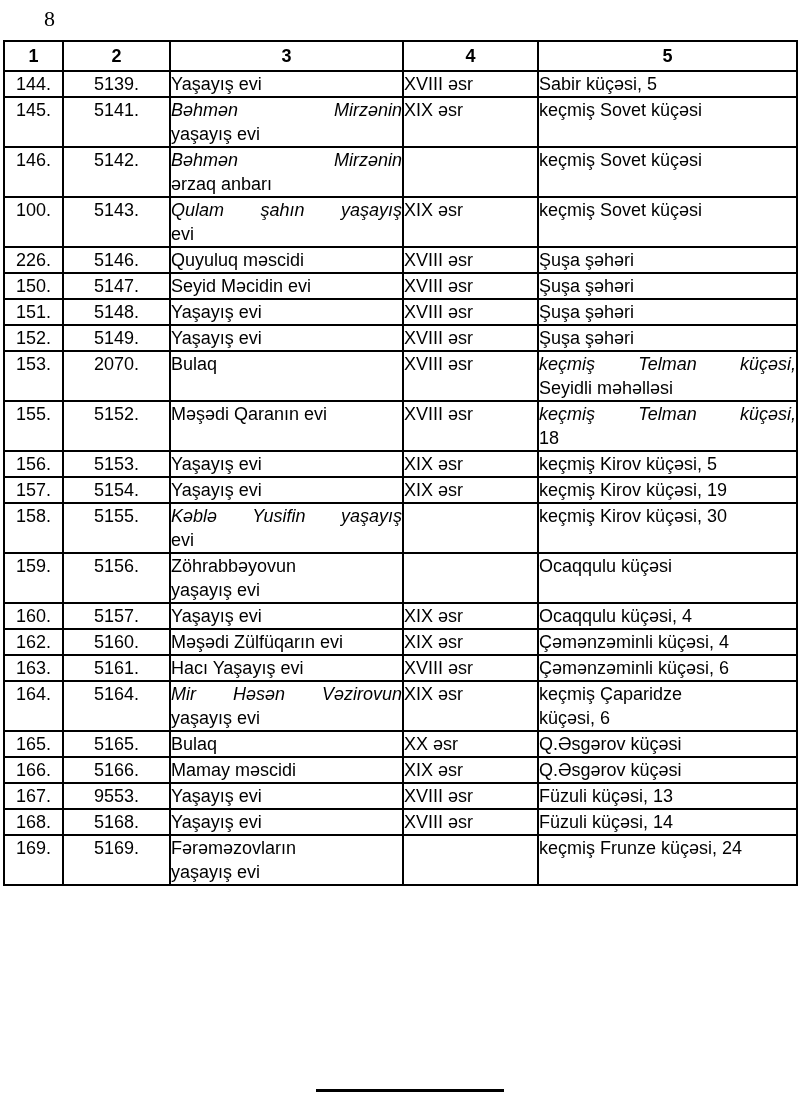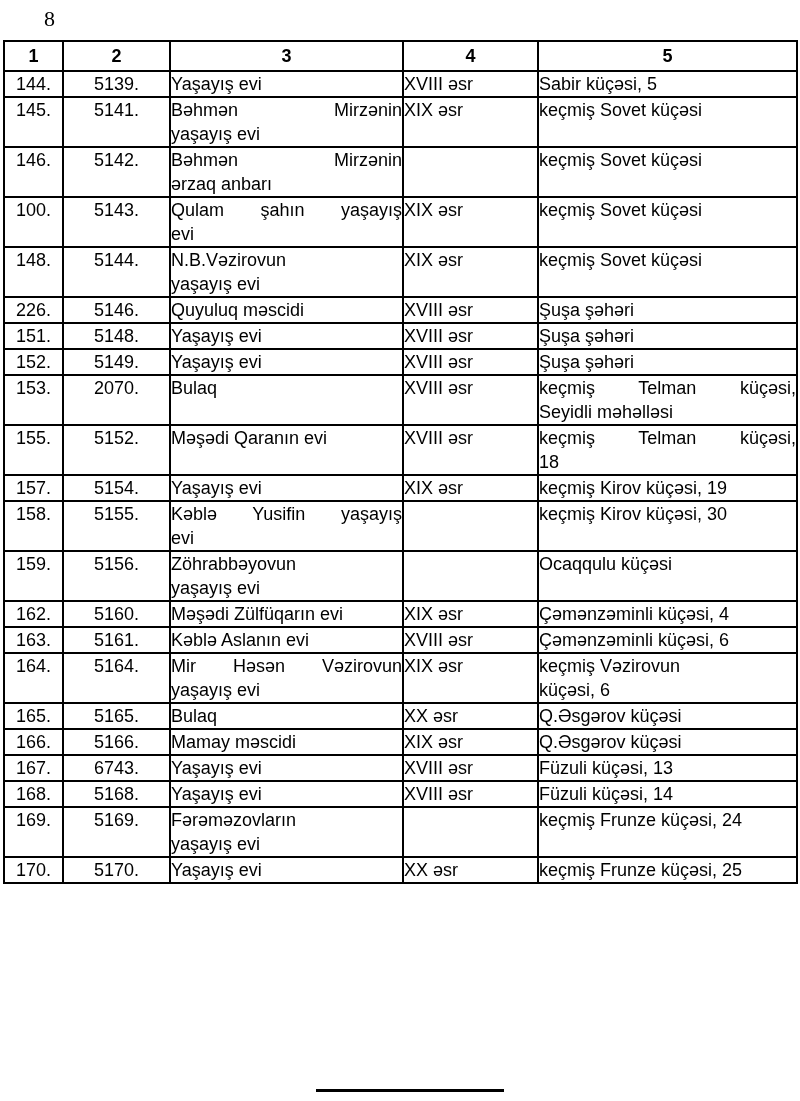--- a/index.html
+++ b/index.html
@@ -56,20 +56,21 @@
     margin-top: 18px;
   }
   td.txt {
     text-align: left;
     padding: 1px 6px 1px 12px;
   }
   .ln { text-align: left; }
   .ln.just {
     text-align: justify;
     text-align-last: justify;
+    font-style: italic;
   }
   .bottom-rule {
     position: absolute;
     left: 316px;
     top: 1089px;
     width: 188px;
     height: 3px;
     background: #000000;
   }
 </style>
@@ -139,43 +140,42 @@
           <td class="txt">
             <div class="ln just">Qulam şahın yaşayış</div>
             <div class="ln">evi</div>
           </td>
           <td class="txt">XIX əsr</td>
           <td class="txt">
             <div class="ln">keçmiş Sovet küçəsi</div>
           </td>
         </tr>
         <tr>
-          <td class="num">148.</td>
-          <td class="num">5144.</td>
-          <td class="txt">
-            <div class="ln">N.B.Vəzirovun</div>
-            <div class="ln">yaşayış evi</div>
-          </td>
-          <td class="txt">XIX əsr</td>
-          <td class="txt">
-            <div class="ln">keçmiş Sovet küçəsi</div>
-          </td>
-        </tr>
-        <tr>
           <td class="num">226.</td>
           <td class="num">5146.</td>
           <td class="txt">
             <div class="ln">Quyuluq məscidi</div>
           </td>
           <td class="txt">XVIII əsr</td>
           <td class="txt">
             <div class="ln">Şuşa şəhəri</div>
           </td>
         </tr>
         <tr>
+          <td class="num">150.</td>
+          <td class="num">5147.</td>
+          <td class="txt">
+            <div class="ln">Seyid Məcidin evi</div>
+          </td>
+          <td class="txt">XVIII əsr</td>
+          <td class="txt">
+            <div class="ln">Şuşa şəhəri</div>
+          </td>
+        </tr>
+        <tr>
           <td class="num">151.</td>
           <td class="num">5148.</td>
           <td class="txt">
             <div class="ln">Yaşayış evi</div>
           </td>
           <td class="txt">XVIII əsr</td>
           <td class="txt">
             <div class="ln">Şuşa şəhəri</div>
           </td>
         </tr>
@@ -208,20 +208,31 @@
           <td class="txt">
             <div class="ln">Məşədi Qaranın evi</div>
           </td>
           <td class="txt">XVIII əsr</td>
           <td class="txt">
             <div class="ln just">keçmiş Telman küçəsi,</div>
             <div class="ln">18</div>
           </td>
         </tr>
         <tr>
+          <td class="num">156.</td>
+          <td class="num">5153.</td>
+          <td class="txt">
+            <div class="ln">Yaşayış evi</div>
+          </td>
+          <td class="txt">XIX əsr</td>
+          <td class="txt">
+            <div class="ln">keçmiş Kirov küçəsi, 5</div>
+          </td>
+        </tr>
+        <tr>
           <td class="num">157.</td>
           <td class="num">5154.</td>
           <td class="txt">
             <div class="ln">Yaşayış evi</div>
           </td>
           <td class="txt">XIX əsr</td>
           <td class="txt">
             <div class="ln">keçmiş Kirov küçəsi, 19</div>
           </td>
         </tr>
@@ -243,51 +254,62 @@
           <td class="txt">
             <div class="ln">Zöhrabbəyovun</div>
             <div class="ln">yaşayış evi</div>
           </td>
           <td class="txt"></td>
           <td class="txt">
             <div class="ln">Ocaqqulu küçəsi</div>
           </td>
         </tr>
         <tr>
+          <td class="num">160.</td>
+          <td class="num">5157.</td>
+          <td class="txt">
+            <div class="ln">Yaşayış evi</div>
+          </td>
+          <td class="txt">XIX əsr</td>
+          <td class="txt">
+            <div class="ln">Ocaqqulu küçəsi, 4</div>
+          </td>
+        </tr>
+        <tr>
           <td class="num">162.</td>
           <td class="num">5160.</td>
           <td class="txt">
             <div class="ln">Məşədi Zülfüqarın evi</div>
           </td>
           <td class="txt">XIX əsr</td>
           <td class="txt">
             <div class="ln">Çəmənzəminli küçəsi, 4</div>
           </td>
         </tr>
         <tr>
           <td class="num">163.</td>
           <td class="num">5161.</td>
           <td class="txt">
-            <div class="ln">Kəblə Aslanın evi</div>
+            <div class="ln">Hacı Yaşayış evi</div>
           </td>
           <td class="txt">XVIII əsr</td>
           <td class="txt">
             <div class="ln">Çəmənzəminli küçəsi, 6</div>
           </td>
         </tr>
         <tr>
           <td class="num">164.</td>
           <td class="num">5164.</td>
           <td class="txt">
             <div class="ln just">Mir Həsən Vəzirovun</div>
             <div class="ln">yaşayış evi</div>
           </td>
           <td class="txt">XIX əsr</td>
           <td class="txt">
-            <div class="ln">keçmiş Vəzirovun</div>
+            <div class="ln">keçmiş Çaparidze</div>
             <div class="ln">küçəsi, 6</div>
           </td>
         </tr>
         <tr>
           <td class="num">165.</td>
           <td class="num">5165.</td>
           <td class="txt">
             <div class="ln">Bulaq</div>
           </td>
           <td class="txt">XX əsr</td>
@@ -301,21 +323,21 @@
           <td class="txt">
             <div class="ln">Mamay məscidi</div>
           </td>
           <td class="txt">XIX əsr</td>
           <td class="txt">
             <div class="ln">Q.Əsgərov küçəsi</div>
           </td>
         </tr>
         <tr>
           <td class="num">167.</td>
-          <td class="num">6743.</td>
+          <td class="num">9553.</td>
           <td class="txt">
             <div class="ln">Yaşayış evi</div>
           </td>
           <td class="txt">XVIII əsr</td>
           <td class="txt">
             <div class="ln">Füzuli küçəsi, 13</div>
           </td>
         </tr>
         <tr>
           <td class="num">168.</td>
@@ -333,29 +355,18 @@
           <td class="num">5169.</td>
           <td class="txt">
             <div class="ln">Fərəməzovların</div>
             <div class="ln">yaşayış evi</div>
           </td>
           <td class="txt"></td>
           <td class="txt">
             <div class="ln">keçmiş Frunze küçəsi, 24</div>
           </td>
         </tr>
-        <tr>
-          <td class="num">170.</td>
-          <td class="num">5170.</td>
-          <td class="txt">
-            <div class="ln">Yaşayış evi</div>
-          </td>
-          <td class="txt">XX əsr</td>
-          <td class="txt">
-            <div class="ln">keçmiş Frunze küçəsi, 25</div>
-          </td>
-        </tr>
       </tbody>
   </table>
 
   <div class="bottom-rule"></div>
 
 </div>
 
 </body></html>

